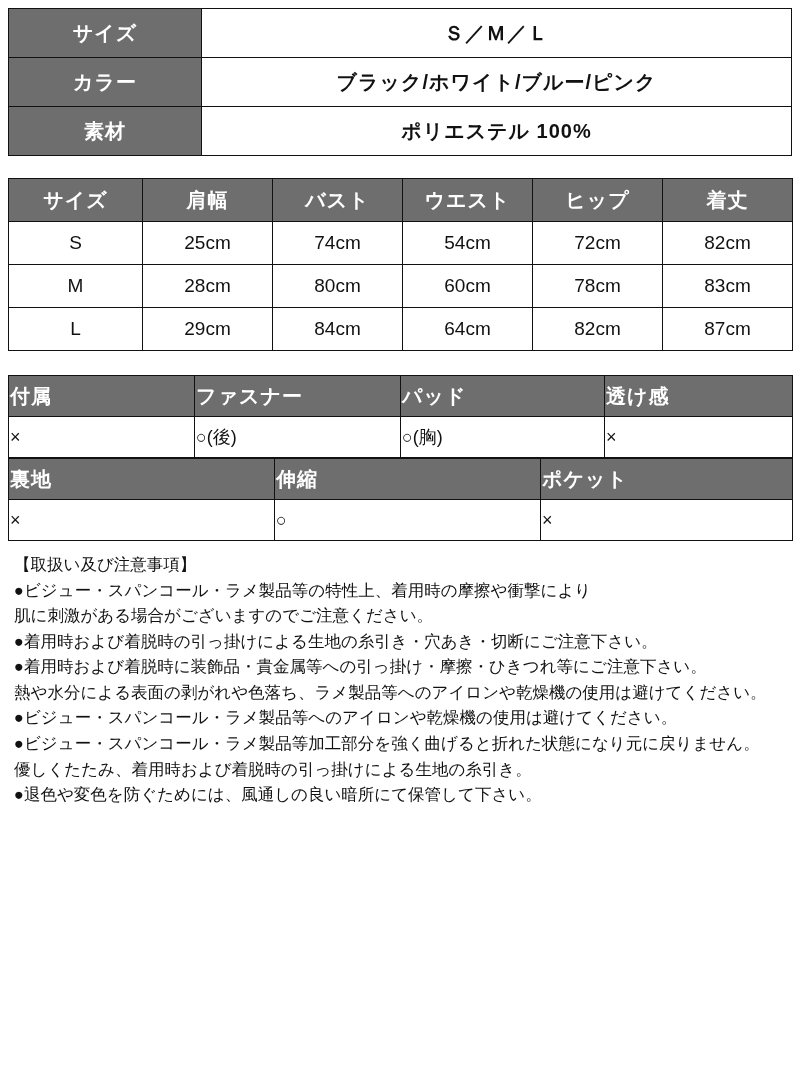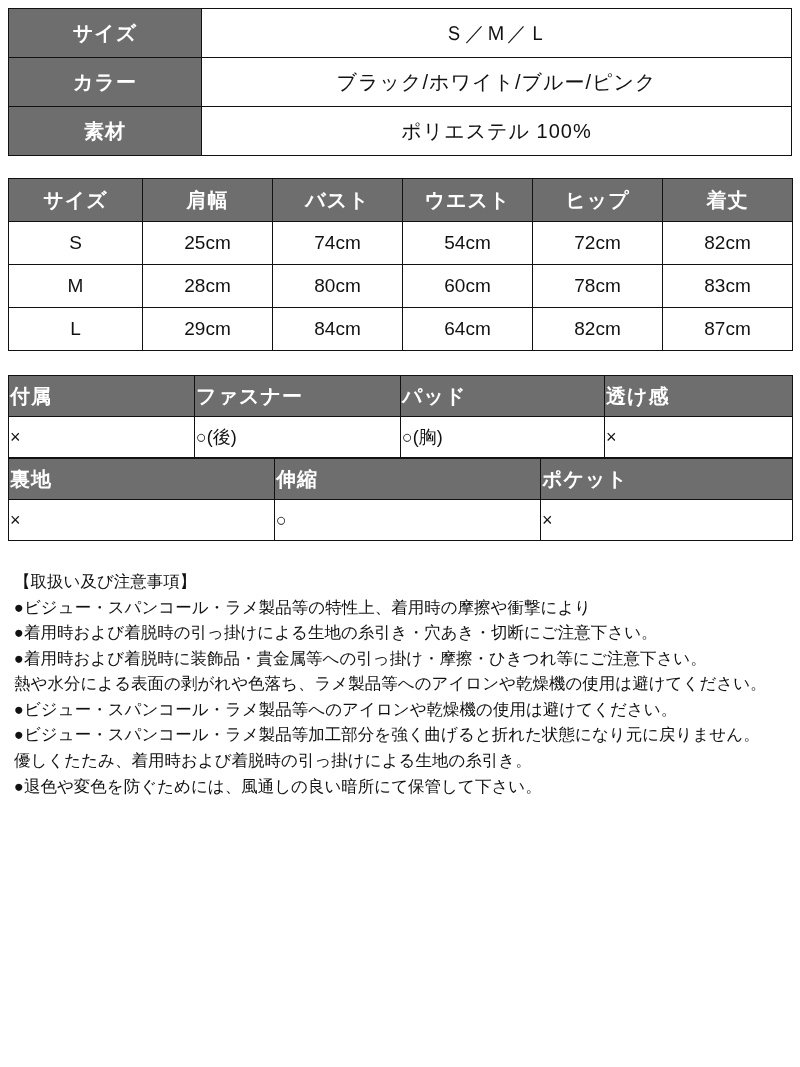--- a/index.html
+++ b/index.html
@@ -29,20 +29,21 @@
     table-layout: fixed;
   }
 
   
   .spec-table td {
     border: 1px solid #111111;
     height: 46px;
     font-size: 20px;
     text-align: center;
     vertical-align: middle;
+    font-weight: bold;
   }
   .spec-table td.head {
     background: #6e6e6e;
     color: #ffffff;
     font-weight: bold;
     width: 190px;
     letter-spacing: 1px;
   }
   .spec-table td.val {
     background: #ffffff;
@@ -90,21 +91,21 @@
     font-size: 20px;
     letter-spacing: 1px;
   }
   .attr-table td {
     background: #ffffff;
     font-size: 18px;
   }
 
   
   .notes {
-    margin-top: 28px;
+    margin-top: 11px;
     padding-left: 6px;
     font-size: 16.5px;
     line-height: 1.55;
     color: #111111;
   }
   .notes .line {
     white-space: pre;
   }
 </style>
 </head>
@@ -223,20 +224,21 @@
         <td>×</td>
         <td>○</td>
         <td>×</td>
       </tr>
     </tbody>
   </table>
 
   <div class="notes">
     <div class="line">【取扱い及び注意事項】</div>
     <div class="line">●ビジュー・スパンコール・ラメ製品等の特性上、着用時の摩擦や衝撃により</div>
+    <div class="line">肌に刺激がある場合がございますのでご注意ください。</div>
     <div class="line">●着用時および着脱時の引っ掛けによる生地の糸引き・穴あき・切断にご注意下さい。</div>
     <div class="line">●着用時および着脱時に装飾品・貴金属等への引っ掛け・摩擦・ひきつれ等にご注意下さい。</div>
     <div class="line">熱や水分による表面の剥がれや色落ち、ラメ製品等へのアイロンや乾燥機の使用は避けてください。</div>
     <div class="line">●ビジュー・スパンコール・ラメ製品等へのアイロンや乾燥機の使用は避けてください。</div>
     <div class="line">●ビジュー・スパンコール・ラメ製品等加工部分を強く曲げると折れた状態になり元に戻りません。</div>
     <div class="line">優しくたたみ、着用時および着脱時の引っ掛けによる生地の糸引き。</div>
     <div class="line">●退色や変色を防ぐためには、風通しの良い暗所にて保管して下さい。</div>
   </div>
 
 </div>

